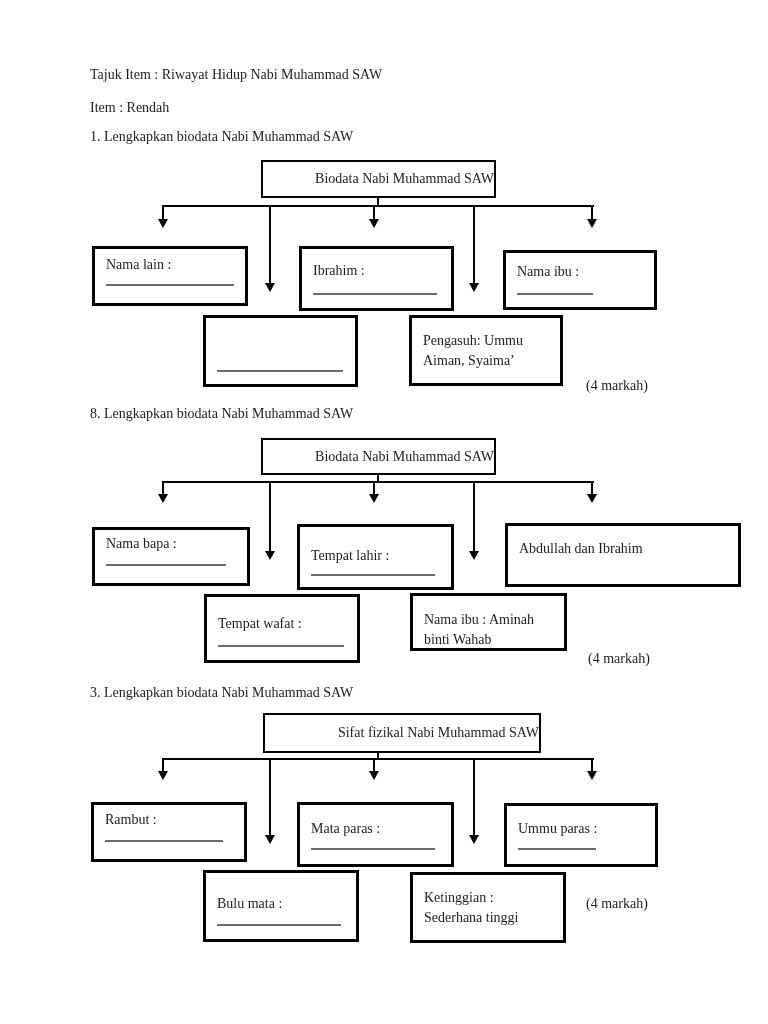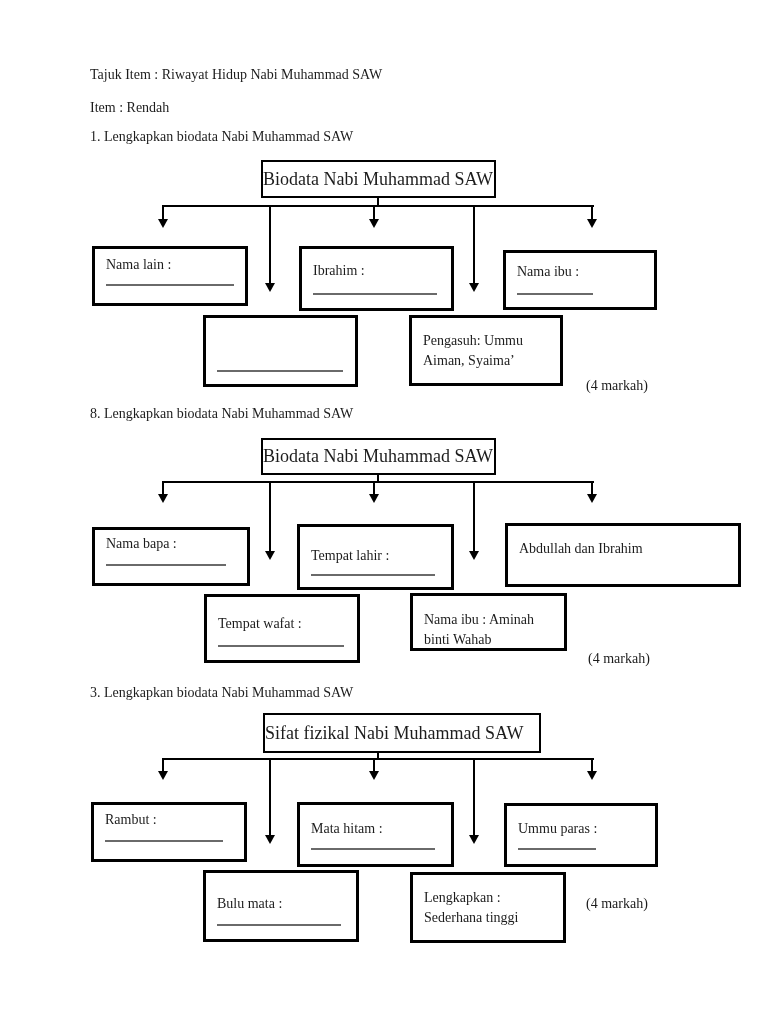--- a/index.html
+++ b/index.html
@@ -4,22 +4,22 @@
 <style>
   html,body{margin:0;padding:0;background:#ffffff;}
   .page{
     position:relative;width:768px;height:1024px;background:#ffffff;
     font-family:"Liberation Serif","DejaVu Serif",serif;
     color:#1c1c1c;overflow:hidden;
   }
   .txt{position:absolute;font-size:14px;white-space:nowrap;}
   .topbox{
     position:absolute;border:2px solid #000;background:#fff;
-    box-sizing:border-box;display:flex;align-items:center;justify-content:flex-start;
-    font-size:18px;text-align:center;
+    box-sizing:border-box;display:flex;align-items:center;justify-content:flex-end;
+    font-size:14px;text-align:center;
   }
   .fbox{
     position:absolute;border:3px solid #000;background:#fff;
     box-sizing:border-box;font-size:14px;
   }
   .lbl{position:absolute;left:11px;right:4px;line-height:1.45;}
   .ln{display:block;white-space:nowrap;}
   .blank{position:absolute;left:11px;height:0;border-bottom:2px solid #6a6a6a;}
   .hline{position:absolute;height:2px;background:#000;}
   .vline{position:absolute;width:2px;background:#000;}
@@ -147,34 +147,34 @@
     <div class="vline" style="left:473px;top:758px;height:77px"></div>
     <div class="ahead" style="left:469px;top:835px"></div>
     <div class="vline" style="left:591px;top:758px;height:13px"></div>
     <div class="ahead" style="left:587px;top:771px"></div>
 
     <div class="fbox" style="left:91px;top:802px;width:156px;height:60px">
       <div class="lbl" style="top:5px">Rambut :</div>
       <div class="blank" style="top:35px;width:118px"></div>
     </div>
     <div class="fbox" style="left:297px;top:802px;width:157px;height:65px">
-      <div class="lbl" style="top:14px">Mata hitam :</div>
+      <div class="lbl" style="top:14px">Mata paras :</div>
       <div class="blank" style="top:43px;width:124px"></div>
     </div>
     <div class="fbox" style="left:504px;top:803px;width:154px;height:64px">
       <div class="lbl" style="top:13px">Ummu paras :</div>
       <div class="blank" style="top:42px;width:78px"></div>
     </div>
     <div class="fbox" style="left:203px;top:870px;width:156px;height:72px">
       <div class="lbl" style="top:21px">Bulu mata :</div>
       <div class="blank" style="top:51px;width:124px"></div>
     </div>
     <div class="fbox" style="left:410px;top:872px;width:156px;height:71px">
       <div class="lbl" style="top:13px">
-        <span class="ln">Lengkapkan :</span>
+        <span class="ln">Ketinggian :</span>
         <span class="ln">Sederhana tinggi</span>
       </div>
     </div>
 
     <div class="txt" style="left:586px;top:896px">(4 markah)</div>
   </div>
 
 </div>
 
 </body></html>

